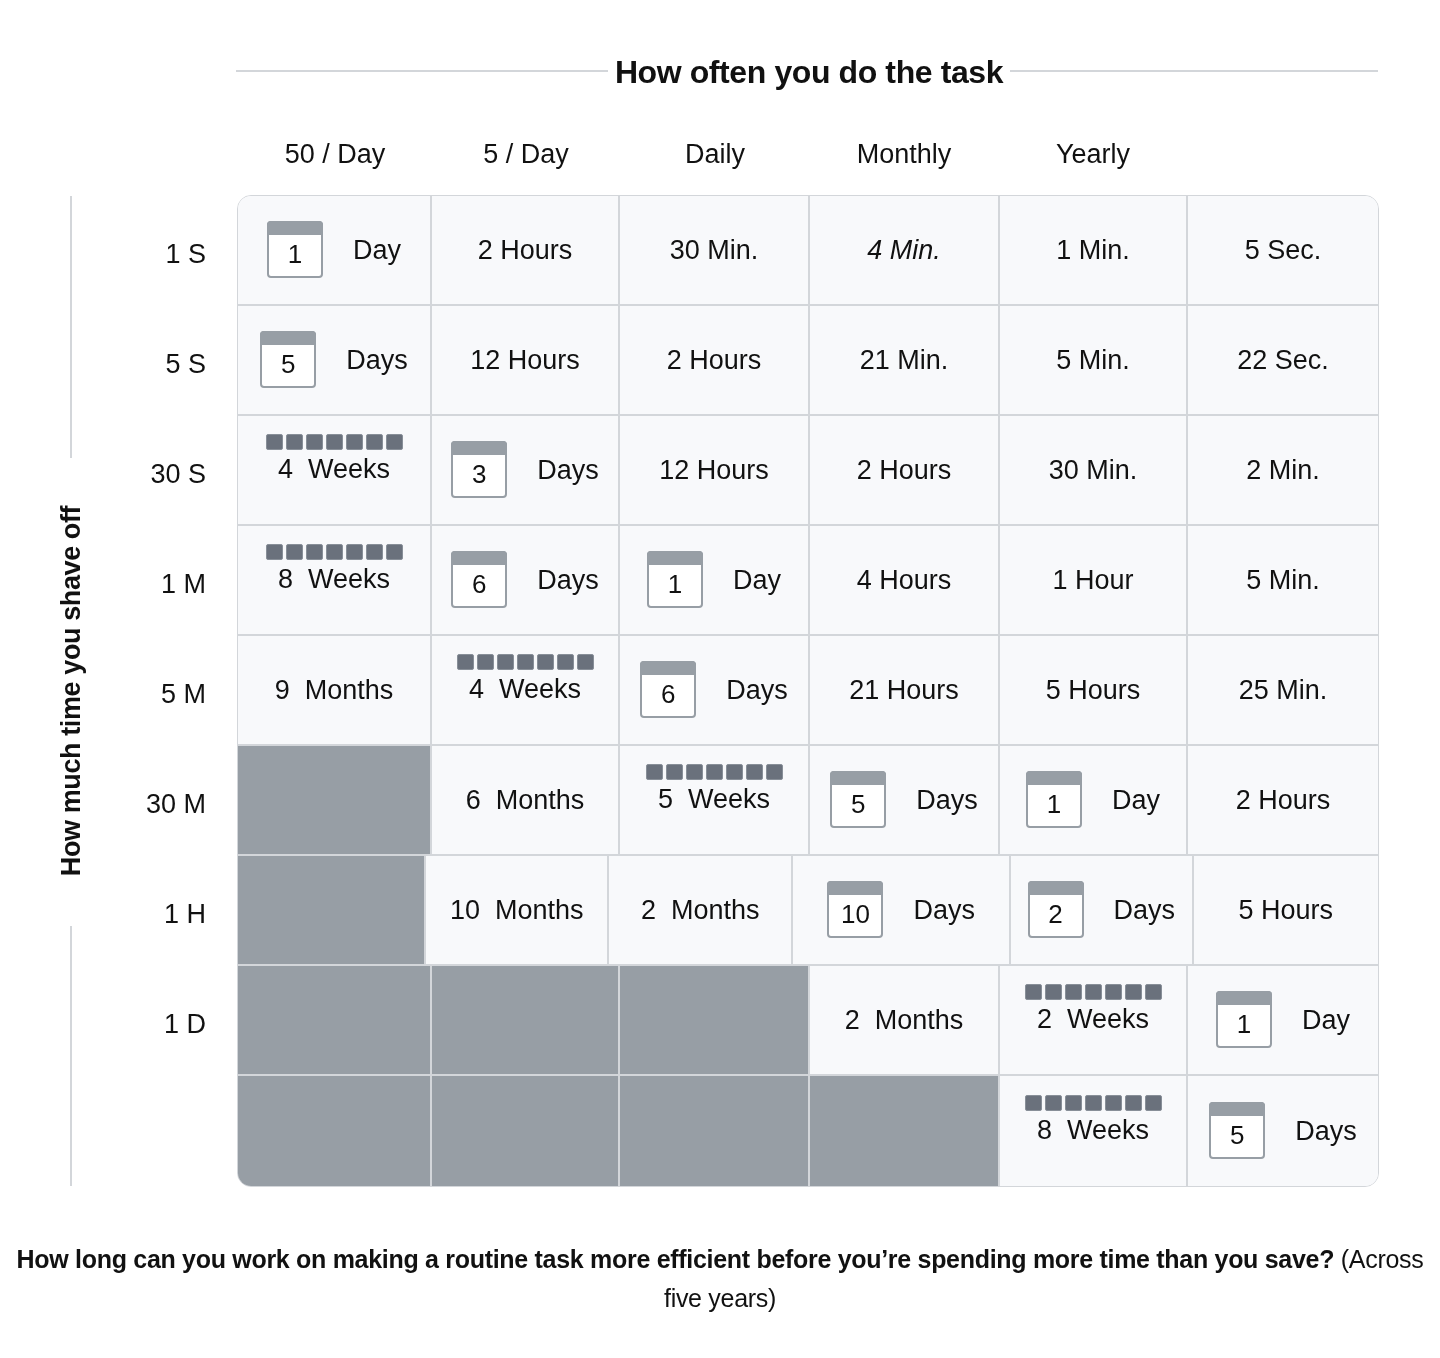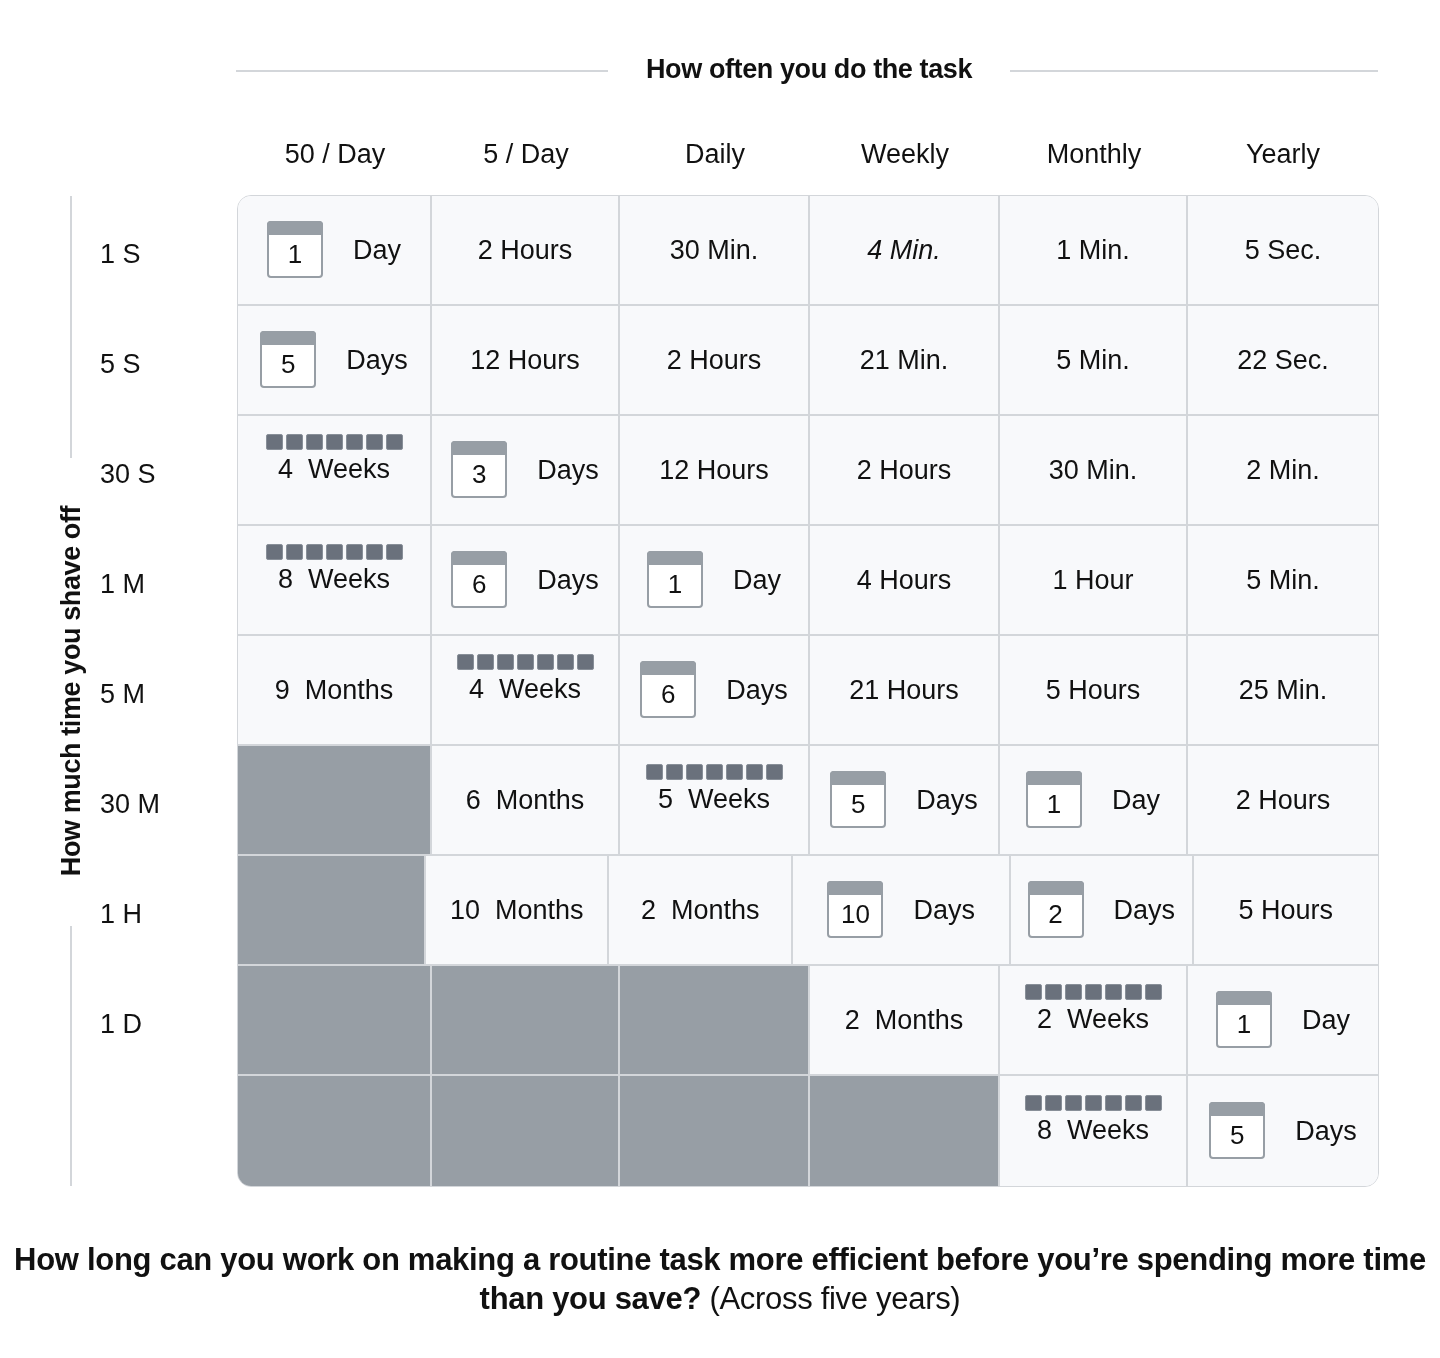--- a/index.html
+++ b/index.html
@@ -1,60 +1,59 @@
 <!DOCTYPE html>
 <html><head>
 <meta charset="utf-8">
 <style>
   html, body { margin:0; padding:0; background:#ffffff; }
   body { width:1440px; height:1358px; position:relative; font-family:"Liberation Sans", sans-serif; color:#111; overflow:hidden; }
   .top-axis { position:absolute; left:236px; top:50px; width:1142px; height:44px; }
   .top-axis .line { position:absolute; top:20px; height:2px; background:#d3d6da; }
   .top-axis .line.left { left:0; width:372px; }
   .top-axis .line.right { left:774px; width:368px; }
-  .top-axis .title { position:absolute; left:372px; width:402px; top:4px; text-align:center; font-size:27px; font-weight:bold; letter-spacing:-0.4px; }
+  .top-axis .title { position:absolute; left:372px; width:402px; top:4px; text-align:center; font-size:32px; font-weight:bold; letter-spacing:-0.4px; }
   .col-headers { position:absolute; left:238px; top:132px; width:1140px; height:44px; display:flex; }
   .col-header { text-align:center; font-size:27px; line-height:44px; }
   .left-axis { position:absolute; left:40px; top:196px; width:60px; height:990px; }
   .left-axis .vline { position:absolute; left:30px; width:2px; background:#d3d6da; }
   .left-axis .vline.top { top:0; height:262px; }
   .left-axis .vline.bottom { top:730px; height:260px; }
   .left-axis .title { position:absolute; left:31px; top:495px; transform:translate(-50%,-50%) rotate(-90deg); white-space:nowrap; font-size:27px; font-weight:bold; letter-spacing:-0.4px; }
   .row-labels { position:absolute; left:100px; top:196px; width:106px; }
-  .row-label { height:110px; line-height:116px; text-align:left; font-size:27px; }
+  .row-label { height:110px; line-height:116px; text-align:right; font-size:27px; }
   .grid { position:absolute; left:237px; top:195px; width:1140px; height:990px; border:1.5px solid #d3d6da; border-radius:14px; overflow:hidden; background:#f8f9fb; }
   .grid-row { display:flex; height:110px; }
   .cell { box-sizing:border-box; border-right:2px solid #d3d6da; border-bottom:2px solid #d3d6da; display:flex; align-items:center; justify-content:center; font-size:27px; position:relative; background:#f8f9fb; }
   .grid-row:last-child .cell { border-bottom:none; }
   .cell:last-child { border-right:none; }
   .cell.na { background:#979ea5; }
   .cal { display:flex; align-items:center; }
   .cal-icon { width:56px; height:57px; box-sizing:border-box; border:2px solid #979ea5; border-radius:4px; background:#fff; position:relative; display:flex; align-items:flex-end; justify-content:center; margin-right:30px; margin-top:-2px; }
   .cal-icon .bar { position:absolute; top:-2px; left:-2px; right:-2px; height:14px; background:#979ea5; border-radius:4px 4px 0 0; }
   .cal-icon .num { font-size:26px; line-height:44px; }
   .weeks { display:flex; flex-direction:column; align-items:center; }
   .week-icon { display:flex; gap:3px; margin-bottom:4px; margin-top:-22px; }
   .week-icon .sq { width:17px; height:16px; background:#6a717c; border-radius:2px; border:1px solid #888f98; box-sizing:border-box; }
-  .caption { position:absolute; left:0; width:1440px; top:1240px; text-align:center; font-size:31px; line-height:39px; letter-spacing:-0.3px; }
+  .caption { position:absolute; left:0; width:1440px; top:1240px; text-align:center; font-size:25px; line-height:39px; letter-spacing:-0.3px; }
   .caption .bold { font-weight:bold; }
 </style>
 </head>
 <body>
 
 <div class="top-axis">
   <div class="line left"></div>
   <div class="title">How often you do the task</div>
   <div class="line right"></div>
 </div>
 
 <div class="col-headers" id="col-headers">
     <div class="col-header" style="width: 194px;">50 / Day</div>
     <div class="col-header" style="width: 188px;">5 / Day</div>
     <div class="col-header" style="width: 190px;">Daily</div>
-    <div class="col-header" style="width: 190px;">Weekly</div>
     <div class="col-header" style="width: 188px;">Monthly</div>
     <div class="col-header" style="width: 190px;">Yearly</div>
   </div>
 
 <div class="left-axis">
   <div class="vline top"></div>
   <div class="title">How much time you shave off</div>
   <div class="vline bottom"></div>
 </div>
 

